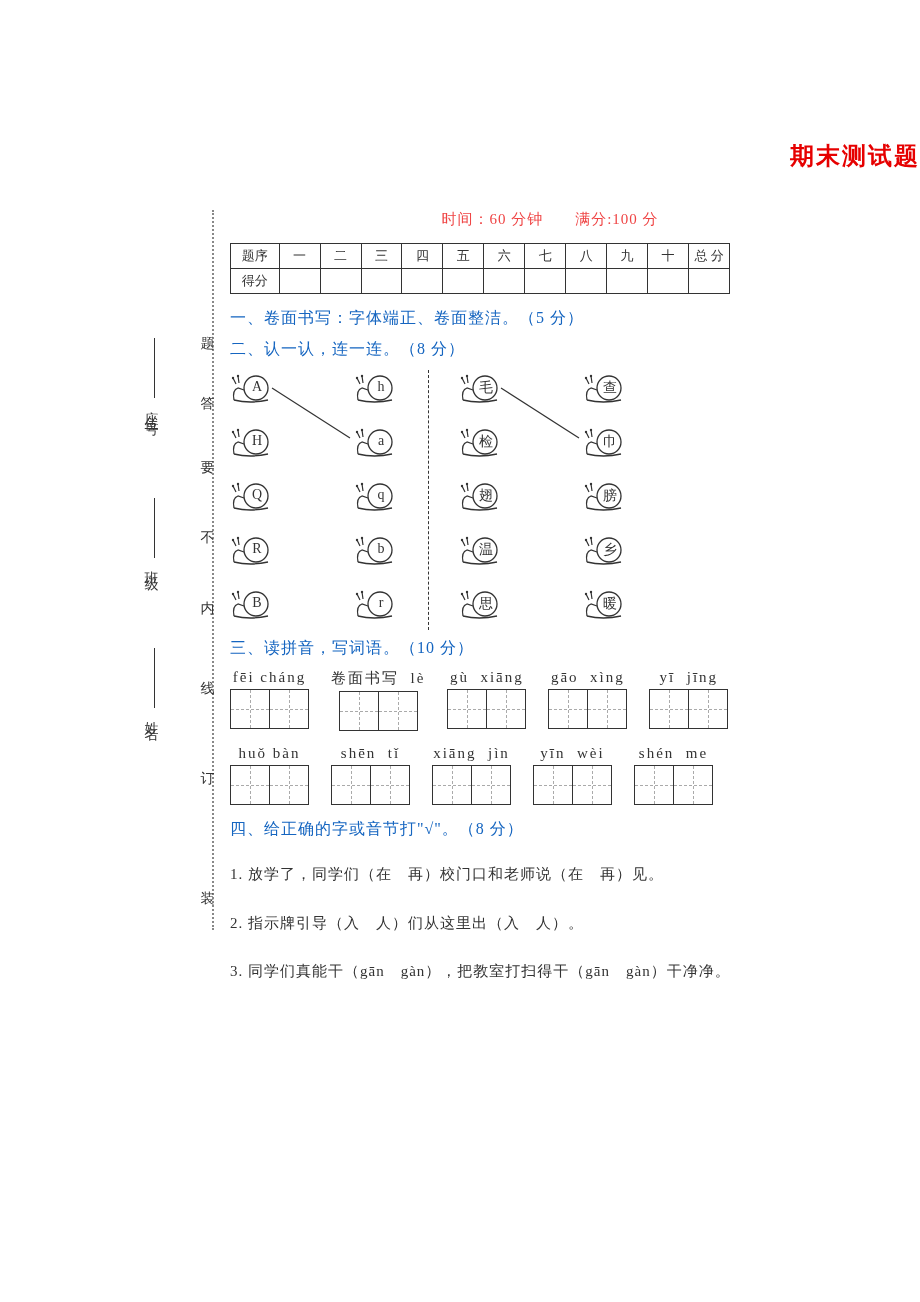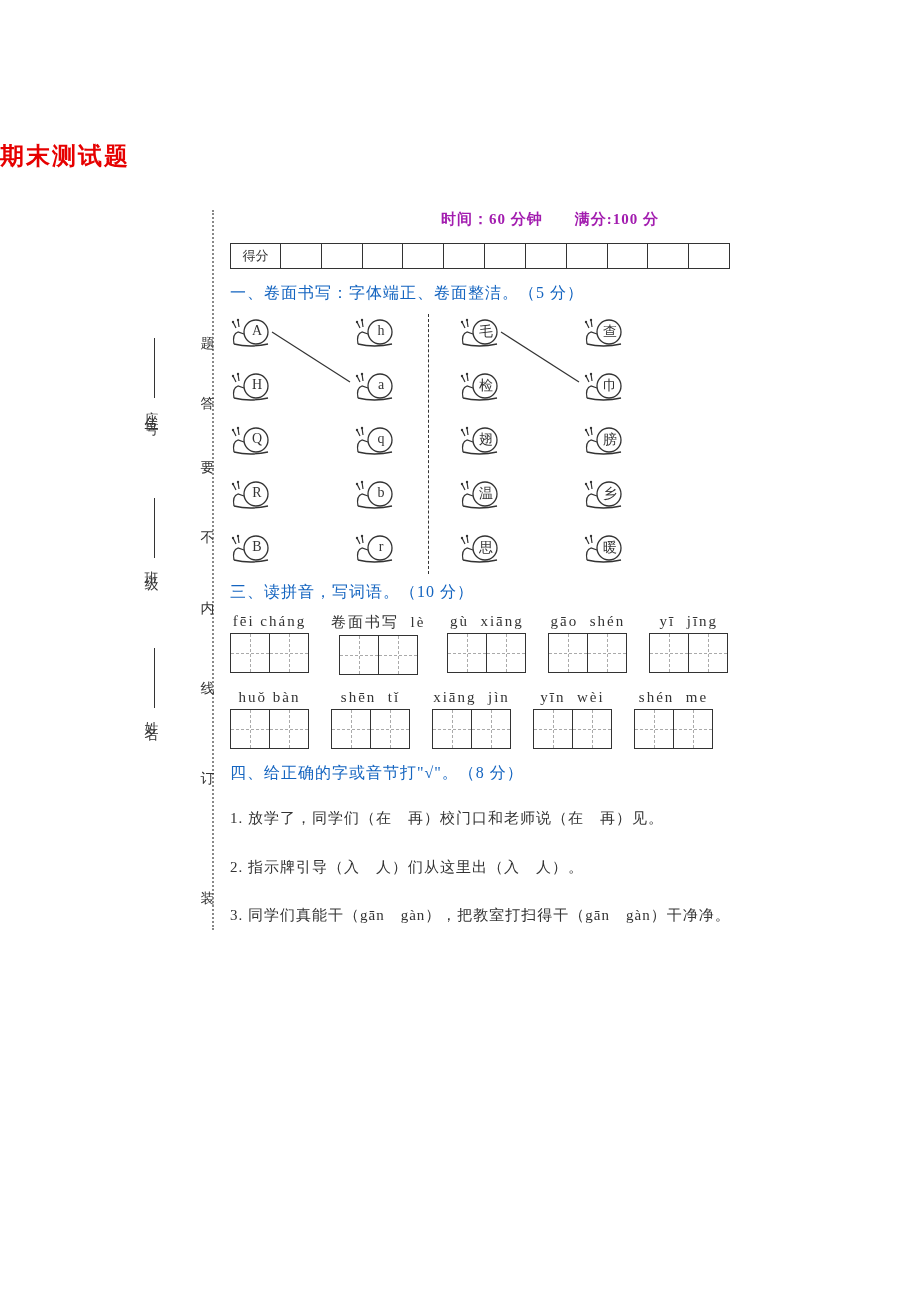--- a/index.html
+++ b/index.html
@@ -6,21 +6,21 @@
     body {
       background: #fff;
       font-family: "SimSun", "宋体", serif;
       width: 920px;
       height: 1302px;
       position: relative;
       font-size: 15px;
       color: #333;
     }
     .page-title {
-      text-align: left;
+      text-align: right;
       color: #e60000;
       font-weight: bold;
       font-size: 24px;
       padding-top: 140px;
       padding-bottom: 50px;
       letter-spacing: 2px;
     }
     .content-area {
       position: absolute;
       left: 230px;
@@ -61,22 +61,22 @@
     }
     .margin-underline {
       position: absolute;
       border-left: 1px solid #333;
       height: 60px;
       left: 14px;
     }
 
     .exam-info {
       text-align: center;
-      color: #a21caf;
-      font-weight: bold;
+      color: #ef4444;
+      font-weight: normal;
       font-size: 15px;
       margin-bottom: 14px;
       letter-spacing: 1px;
     }
     table.score {
       border-collapse: collapse;
       width: 500px;
       margin-bottom: 14px;
     }
     table.score td, table.score th {
@@ -208,38 +208,53 @@
   <span class="margin-field" style="top:500px">姓名</span>
   <div class="margin-underline" style="top:438px"></div>
 </div>
 
 <div class="content-area">
 
   <div class="exam-info">时间：60 分钟　　满分:100 分</div>
 
   <table class="score">
     <tbody>
+        <tr>
+      <th class="hdr">题序</th>
+      <th>一</th>
+      <th>二</th>
+      <th>三</th>
+      <th>四</th>
+      <th>五</th>
+      <th>六</th>
+      <th>七</th>
+      <th>八</th>
+      <th>九</th>
+      <th>十</th>
+      <th>总 分</th>
+    </tr>
     <tr>
       <th class="hdr">得分</th>
       <td></td>
       <td></td>
       <td></td>
       <td></td>
       <td></td>
       <td></td>
       <td></td>
       <td></td>
       <td></td>
       <td></td>
       <td></td>
     </tr>
   </tbody>
     </table>
 
   <div class="section-title">一、卷面书写：字体端正、卷面整洁。（5 分）</div>
+  <div class="section-title">二、认一认，连一连。（8 分）</div>
 
   <div class="match-wrap">
     <div class="match-group">
       <svg class="match-svg" width="170" height="260">
         <line x1="42" y1="18" x2="120" y2="68" stroke="#333" stroke-width="1.2"></line>
       </svg>
       <div class="match-col" id="mcolA">
           <div class="snail">
             <svg viewBox="0 0 44 36">
               <circle cx="26" cy="18" r="12" fill="none" stroke="#333" stroke-width="1.3"></circle>
@@ -495,21 +510,21 @@
           </div>
         </div>
         <div class="pinyin-item">
           <div class="pinyin-text">gù  xiāng</div>
           <div class="char-cells">
             <div class="char-cell"></div>
             <div class="char-cell"></div>
           </div>
         </div>
         <div class="pinyin-item">
-          <div class="pinyin-text">gāo  shén</div>
+          <div class="pinyin-text">gāo  xìng</div>
           <div class="char-cells">
             <div class="char-cell"></div>
             <div class="char-cell"></div>
           </div>
         </div>
         <div class="pinyin-item">
           <div class="pinyin-text">yī  jīng</div>
           <div class="char-cells">
             <div class="char-cell"></div>
             <div class="char-cell"></div>

